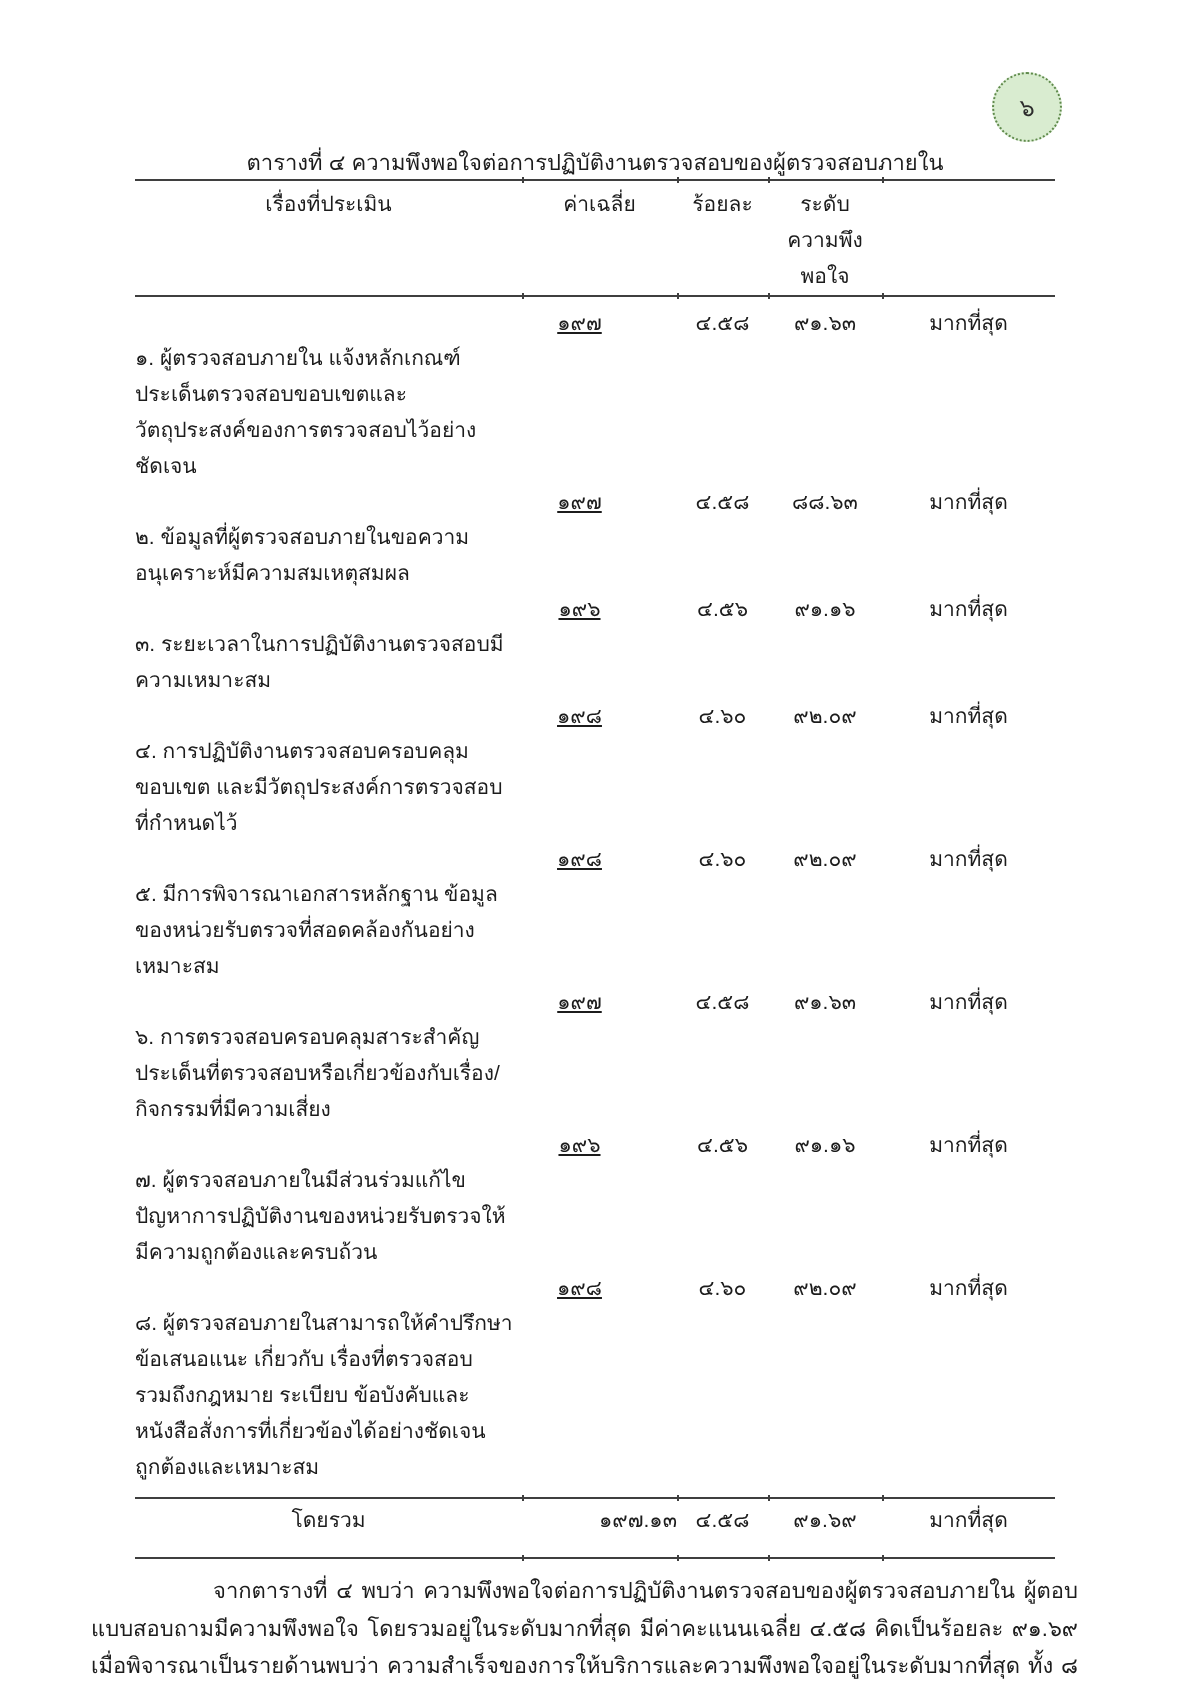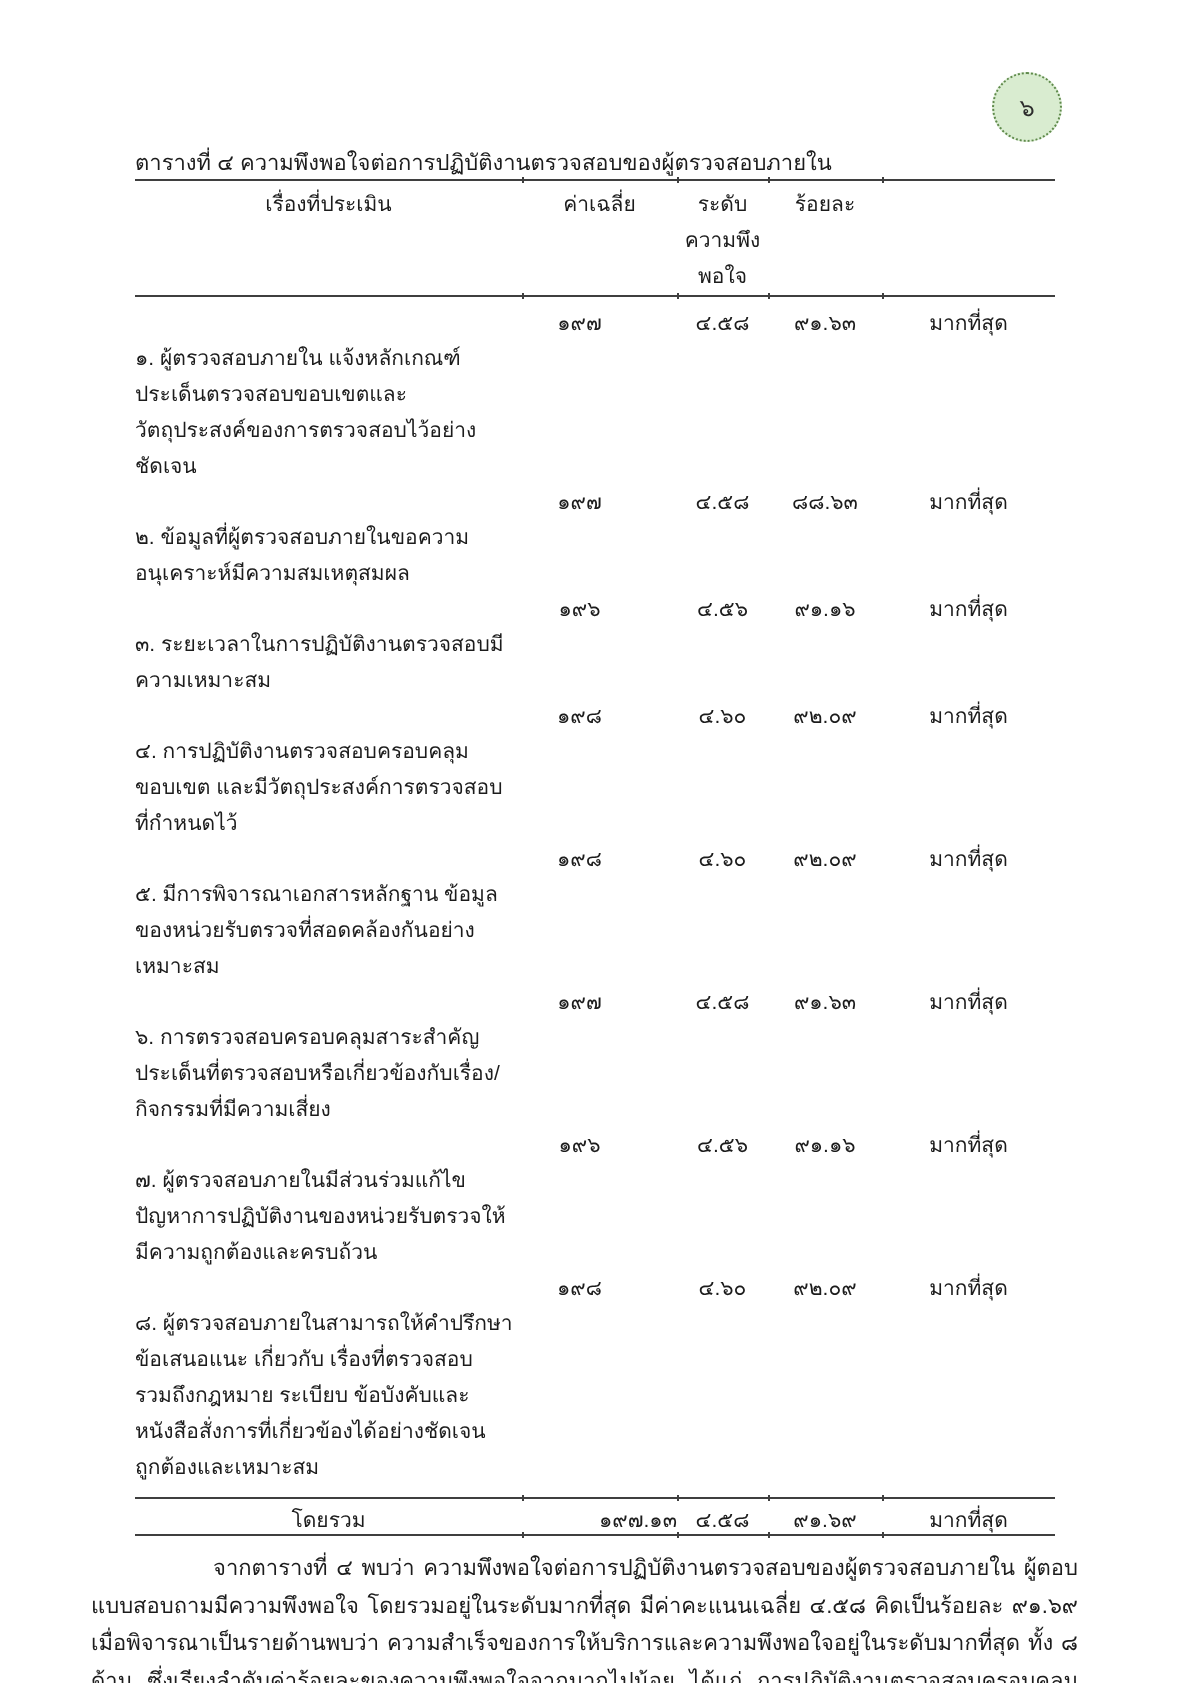--- a/index.html
+++ b/index.html
@@ -18,43 +18,43 @@
     width:66px; height:66px;
     border-radius:50%;
     border:2px dotted #5f8a4b;
     background:#d9ecd0;
     display:flex; align-items:center; justify-content:center;
     font-size:24px; color:#2d2d2d;
   }
 
   
   .content { position:absolute; left:135px; top:147px; width:920px; }
-  .tbl-title { text-align:left; font-size:22px; line-height:32px; white-space:nowrap; }
+  .tbl-title { text-align:center; font-size:22px; line-height:32px; white-space:nowrap; }
 
   .rule { position:relative; height:2px; background:#3f3f3f; }
   .tick { position:absolute; top:-2px; width:2px; height:6px; background:#3f3f3f; }
   .tick.t1 { left:387px; } .tick.t2 { left:542px; }
   .tick.t3 { left:633px; } .tick.t4 { left:747px; }
 
   .grid {
     display:grid;
     grid-template-columns:387px 155px 91px 114px 173px;
     font-size:21px; line-height:36px;
   }
   .hdr { padding-top:5px; padding-bottom:1px;font-family:Liberation Serif, serif; }
   .hc { text-align:center; }
   .hc.score { padding-right:40px; }
   .h-sub { font-size:16px; }
 
   .tbody { padding-top:8px; padding-bottom:12px; }
   .cell-item { white-space:pre-line; padding-right:6px;margin-top:35px; }
   .cell-num { text-align:center; align-self:start; }
-  .cell-num.score { padding-right:40px; }
-
-  .sumrow { height:35px; line-height:41px; font-size:21px; }
+  .cell-num.score { padding-right:40px;text-decoration:underline; }
+
+  .sumrow { height:58px; line-height:41px; font-size:21px; }
   .sum-label { text-align:center; }
   .sum-score { text-align:right; padding-left:50px; }
 
   
   .para {
     margin:13px -23px 8px -44px;
     font-size:22px; line-height:37.5px;
     text-align:justify;
     text-indent:122px;
   }
@@ -75,25 +75,25 @@
     <div class="rule">
       <span class="tick t1"></span>
       <span class="tick t2"></span>
       <span class="tick t3"></span>
       <span class="tick t4"></span>
     </div>
 
     <div class="grid hdr">
       <div class="hc">เรื่องที่ประเมิน</div>
       <div class="hc">ค่าเฉลี่ย</div>
+      <div class="hc">ร้อยละ</div>
       <div class="hc">
         <span>ระดับ</span><br>
         <span>ความพึงพอใจ</span>
       </div>
-      <div class="hc">ร้อยละ</div>
     </div>
 
     <div class="rule">
       <span class="tick t1"></span>
       <span class="tick t2"></span>
       <span class="tick t3"></span>
       <span class="tick t4"></span>
     </div>
 
     <div class="grid tbody">

